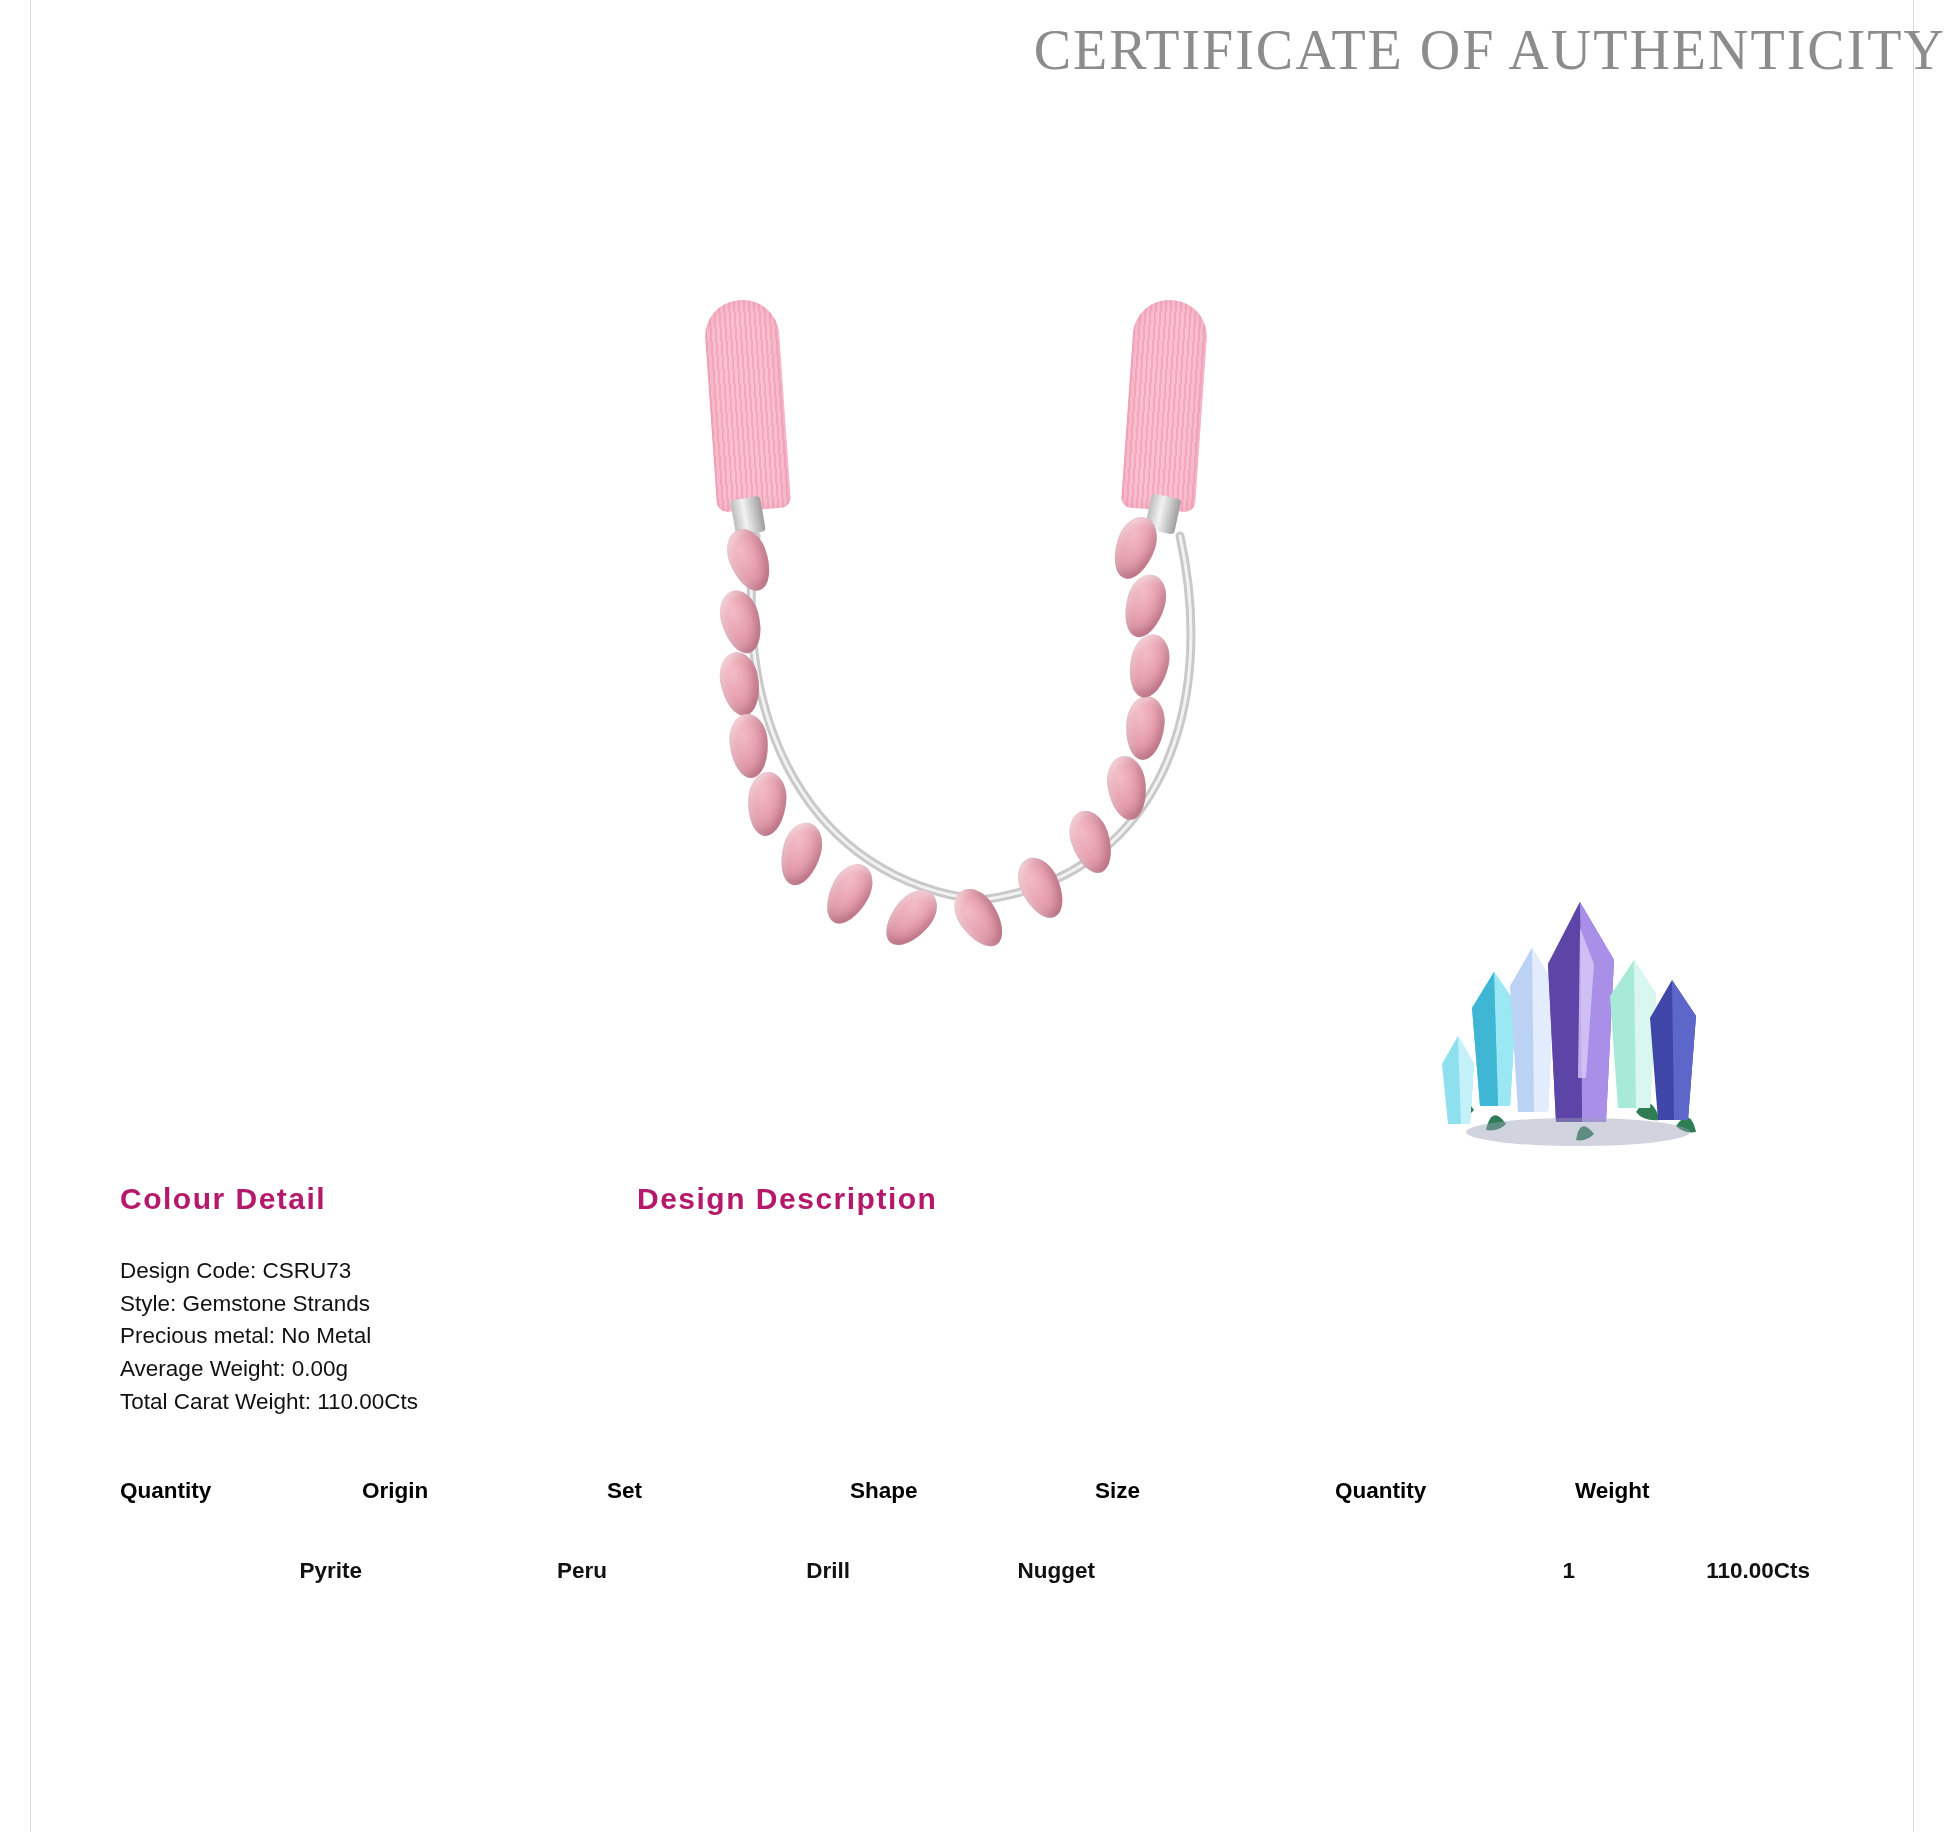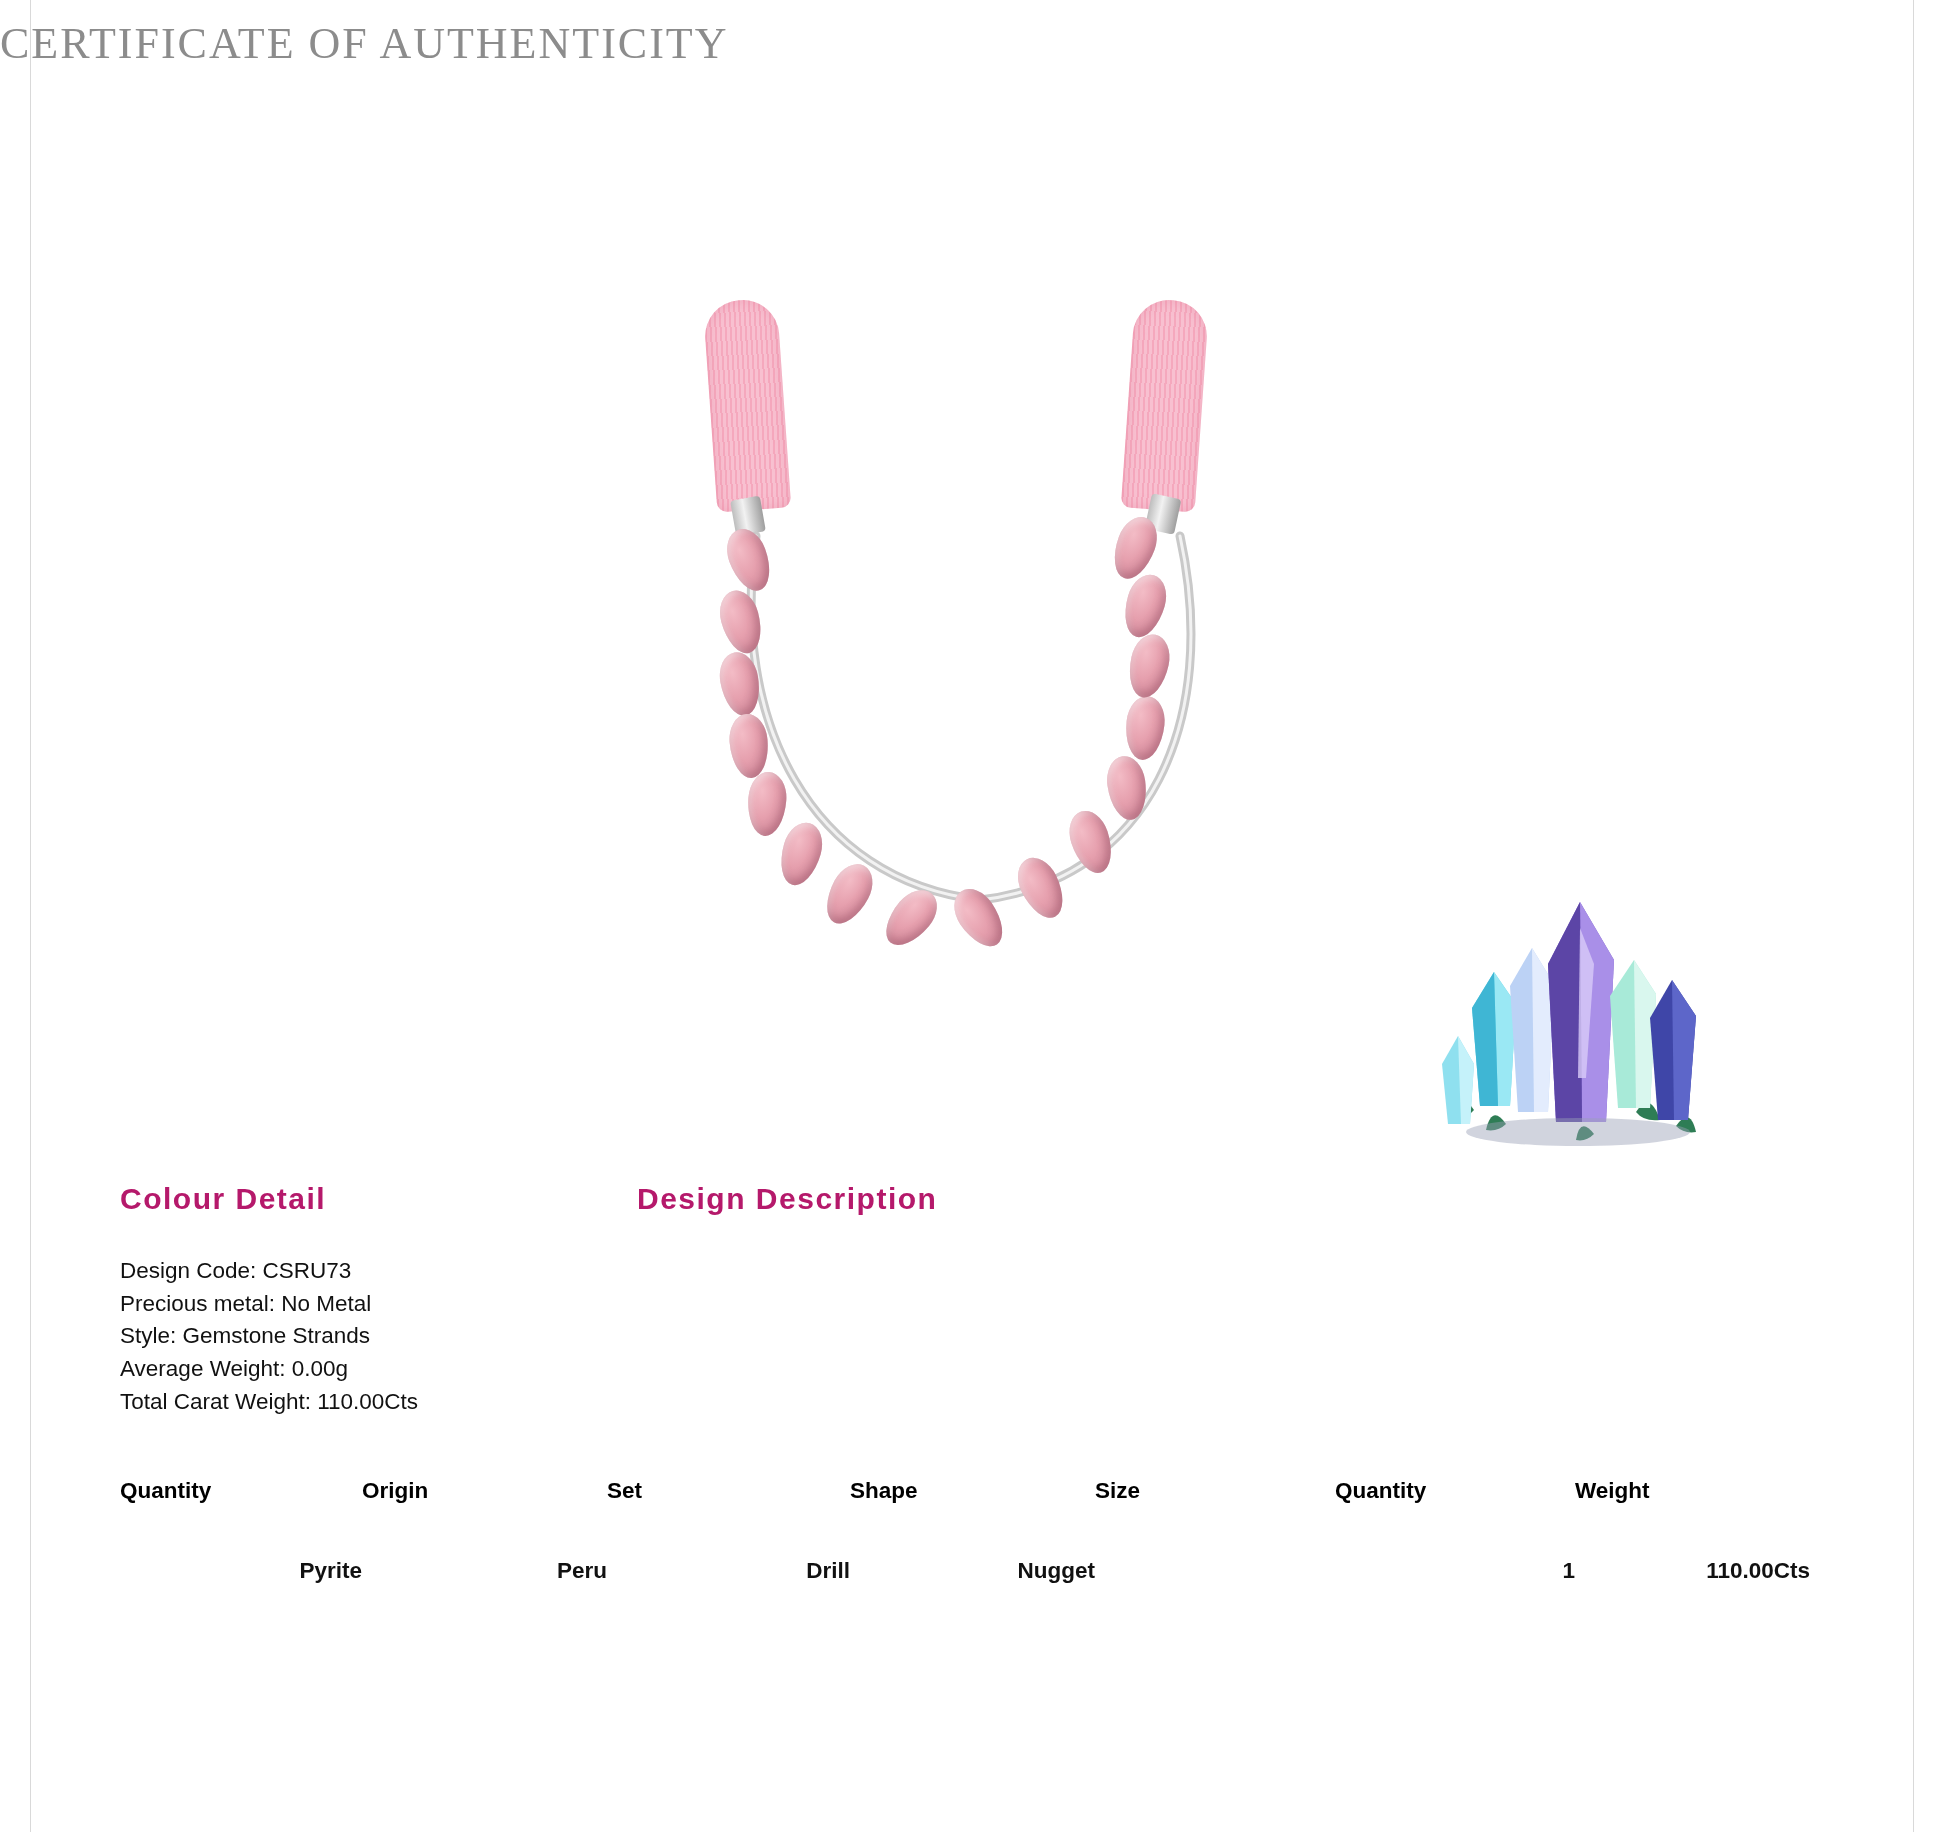--- a/index.html
+++ b/index.html
@@ -31,23 +31,23 @@
     background: #d9d9d9;
   }
   .edge-left { left: 30px; }
   .edge-right { left: 1913px; }
 
   .cert-title {
     position: absolute;
     left: 0;
     top: 18px;
     width: 1946px;
-    text-align: left;
+    text-align: right;
     font-family: "Liberation Serif", serif;
-    font-size: 44px;
+    font-size: 56px;
     letter-spacing: 2px;
     color: #8c8c8c;
     font-weight: 400;
   }
 
   .product-title {
     position: absolute;
     left: 130px;
     top: 128px;
     width: 1680px;
@@ -236,22 +236,22 @@
 
       <ellipse cx="150" cy="264" rx="112" ry="14" fill="#9aa0b5" opacity="0.45"></ellipse>
     </svg>
   </div>
 
   <div class="section-heading" id="design-detail-heading">Colour Detail</div>
   <div class="section-heading" id="design-description-heading">Design Description</div>
 
   <div class="detail-list">
     <div>Design Code: CSRU73</div>
+    <div>Style: Gemstone Strands</div>
     <div>Precious metal: No Metal</div>
-    <div>Style: Gemstone Strands</div>
     <div>Average Weight: 0.00g</div>
     <div>Total Carat Weight: 110.00Cts</div>
   </div>
 
   <table class="gem-table">
     <thead>
       <tr>
         <th class="col-gemstone">Quantity</th>
         <th class="col-origin">Origin</th>
         <th class="col-set">Set</th>

